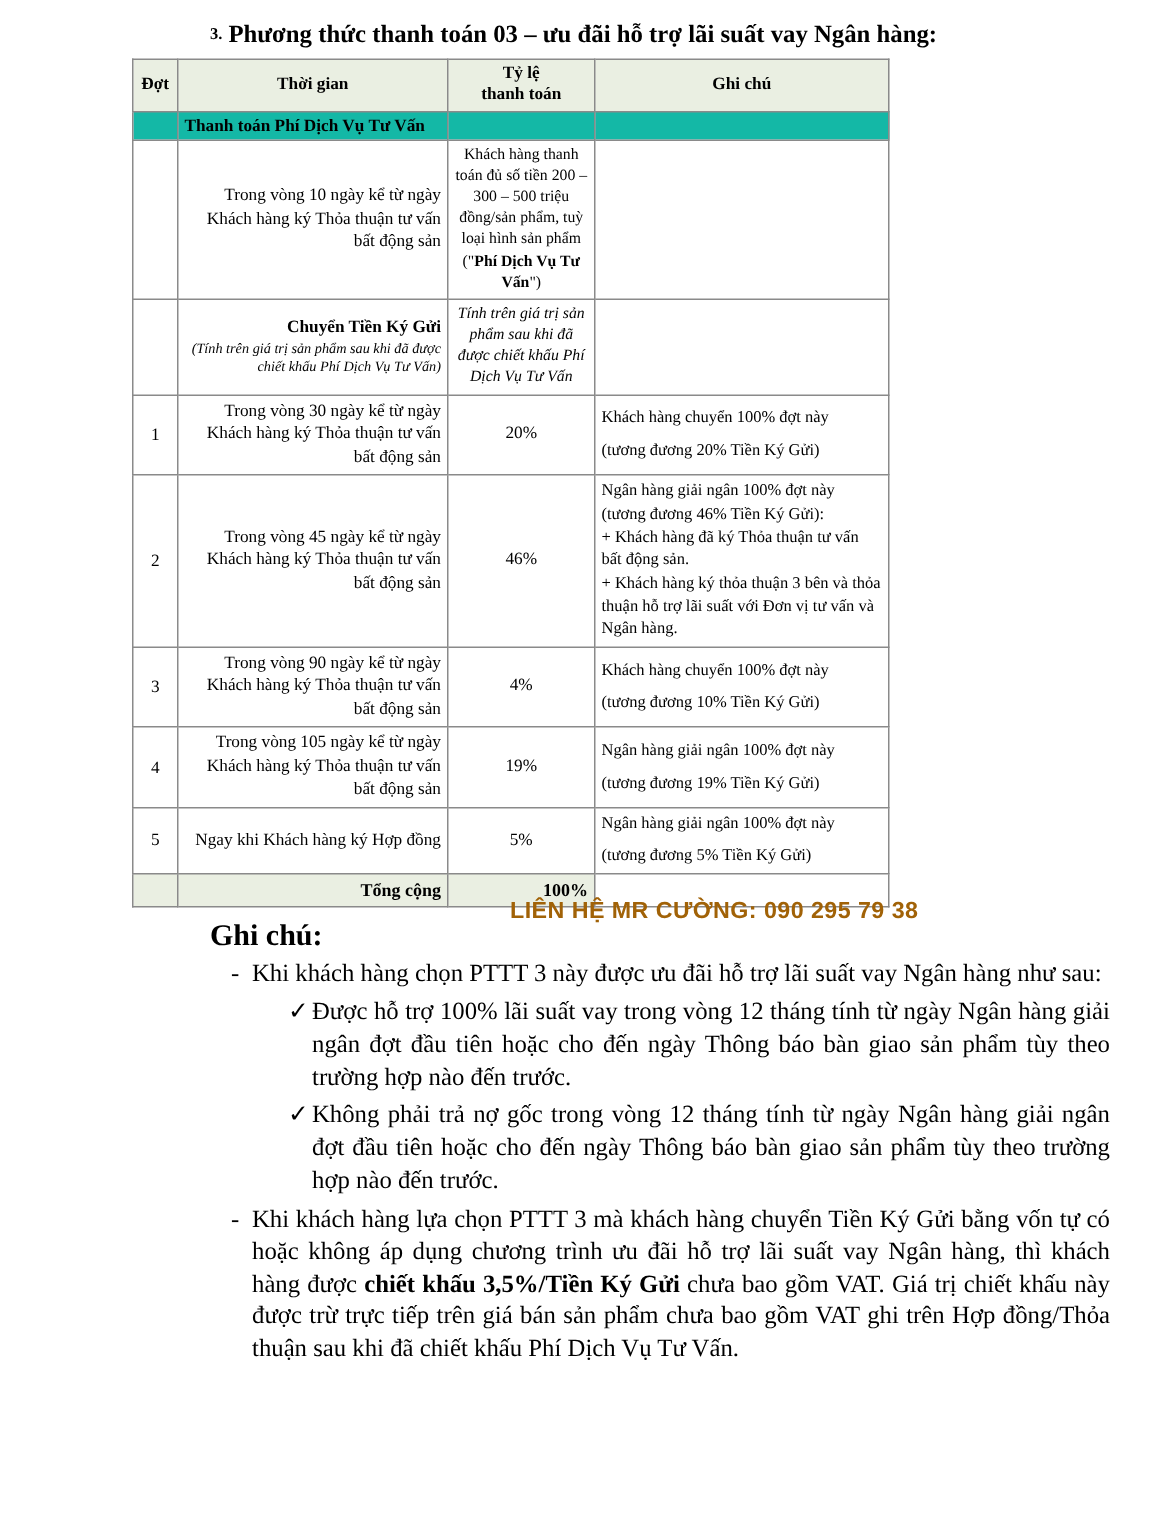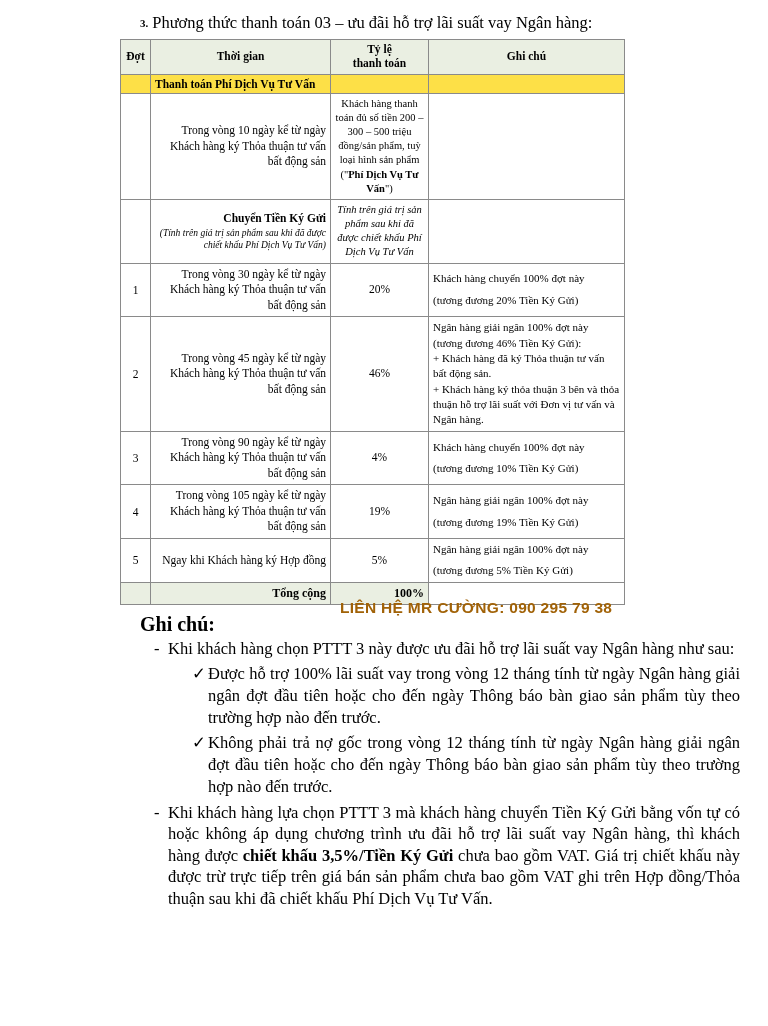--- a/index.html
+++ b/index.html
@@ -30,29 +30,29 @@
     margin: 12px 30px 6px 140px;
   }
   .heading .num {
     font-size: 11px;
     font-weight: bold;
     padding-top: 5px;
     padding-right: 4px;
   }
   .heading .htext {
     font-size: 16.5px;
-    font-weight: normal;
+    font-weight: bold;
     line-height: 1.28;
   }
 
   
   table.sched {
     border-collapse: collapse;
     width: 504px;
-    margin-left: 120px;
+    margin-left: 88px;
     table-layout: fixed;
   }
   table.sched td, table.sched th {
     border: 1px solid #8a8a8a;
     vertical-align: middle;
     padding: 3px 4px;
   }
   .col-dot { width: 30px; }
   .col-time { width: 180px; }
   .col-rate { width: 98px; }
@@ -61,21 +61,21 @@
   thead th {
     background: #eaefe2;
     font-size: 11.5px;
     font-weight: bold;
     text-align: center;
     line-height: 1.2;
     padding: 6px 3px;
   }
 
   .row-sec td {
-    background: #fde047;
+    background: #14b8a6;
   }
   .sec-label {
     font-size: 11.5px;
     font-weight: bold;
     padding-left: 8px;
   }
   .cell-dot {
     text-align: center;
     font-size: 11.5px;
   }

